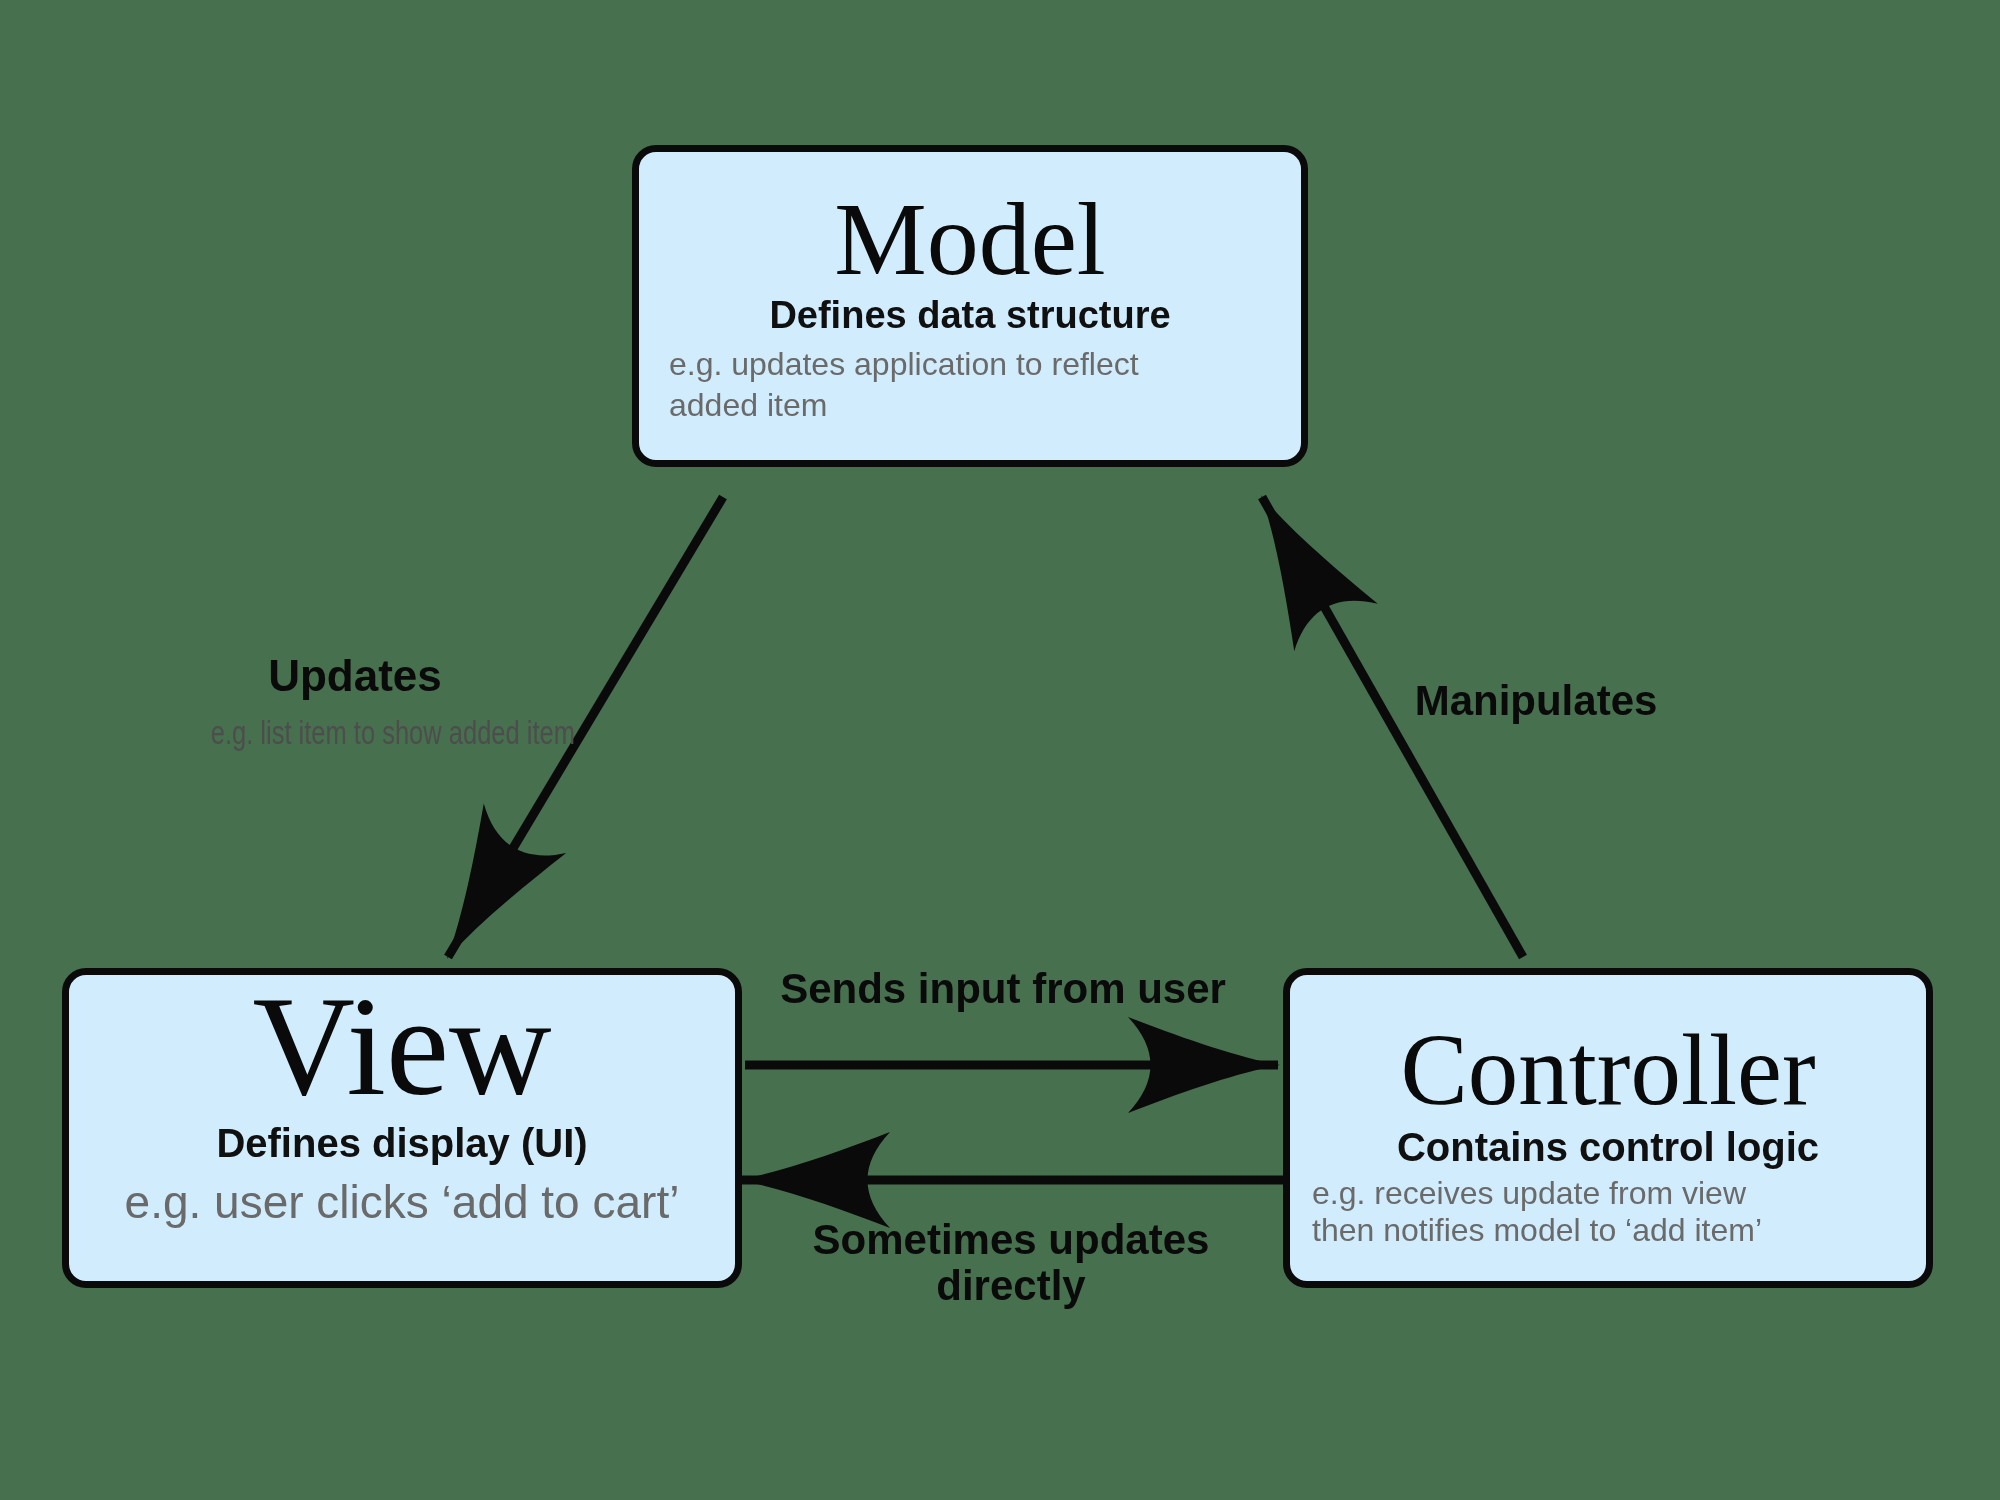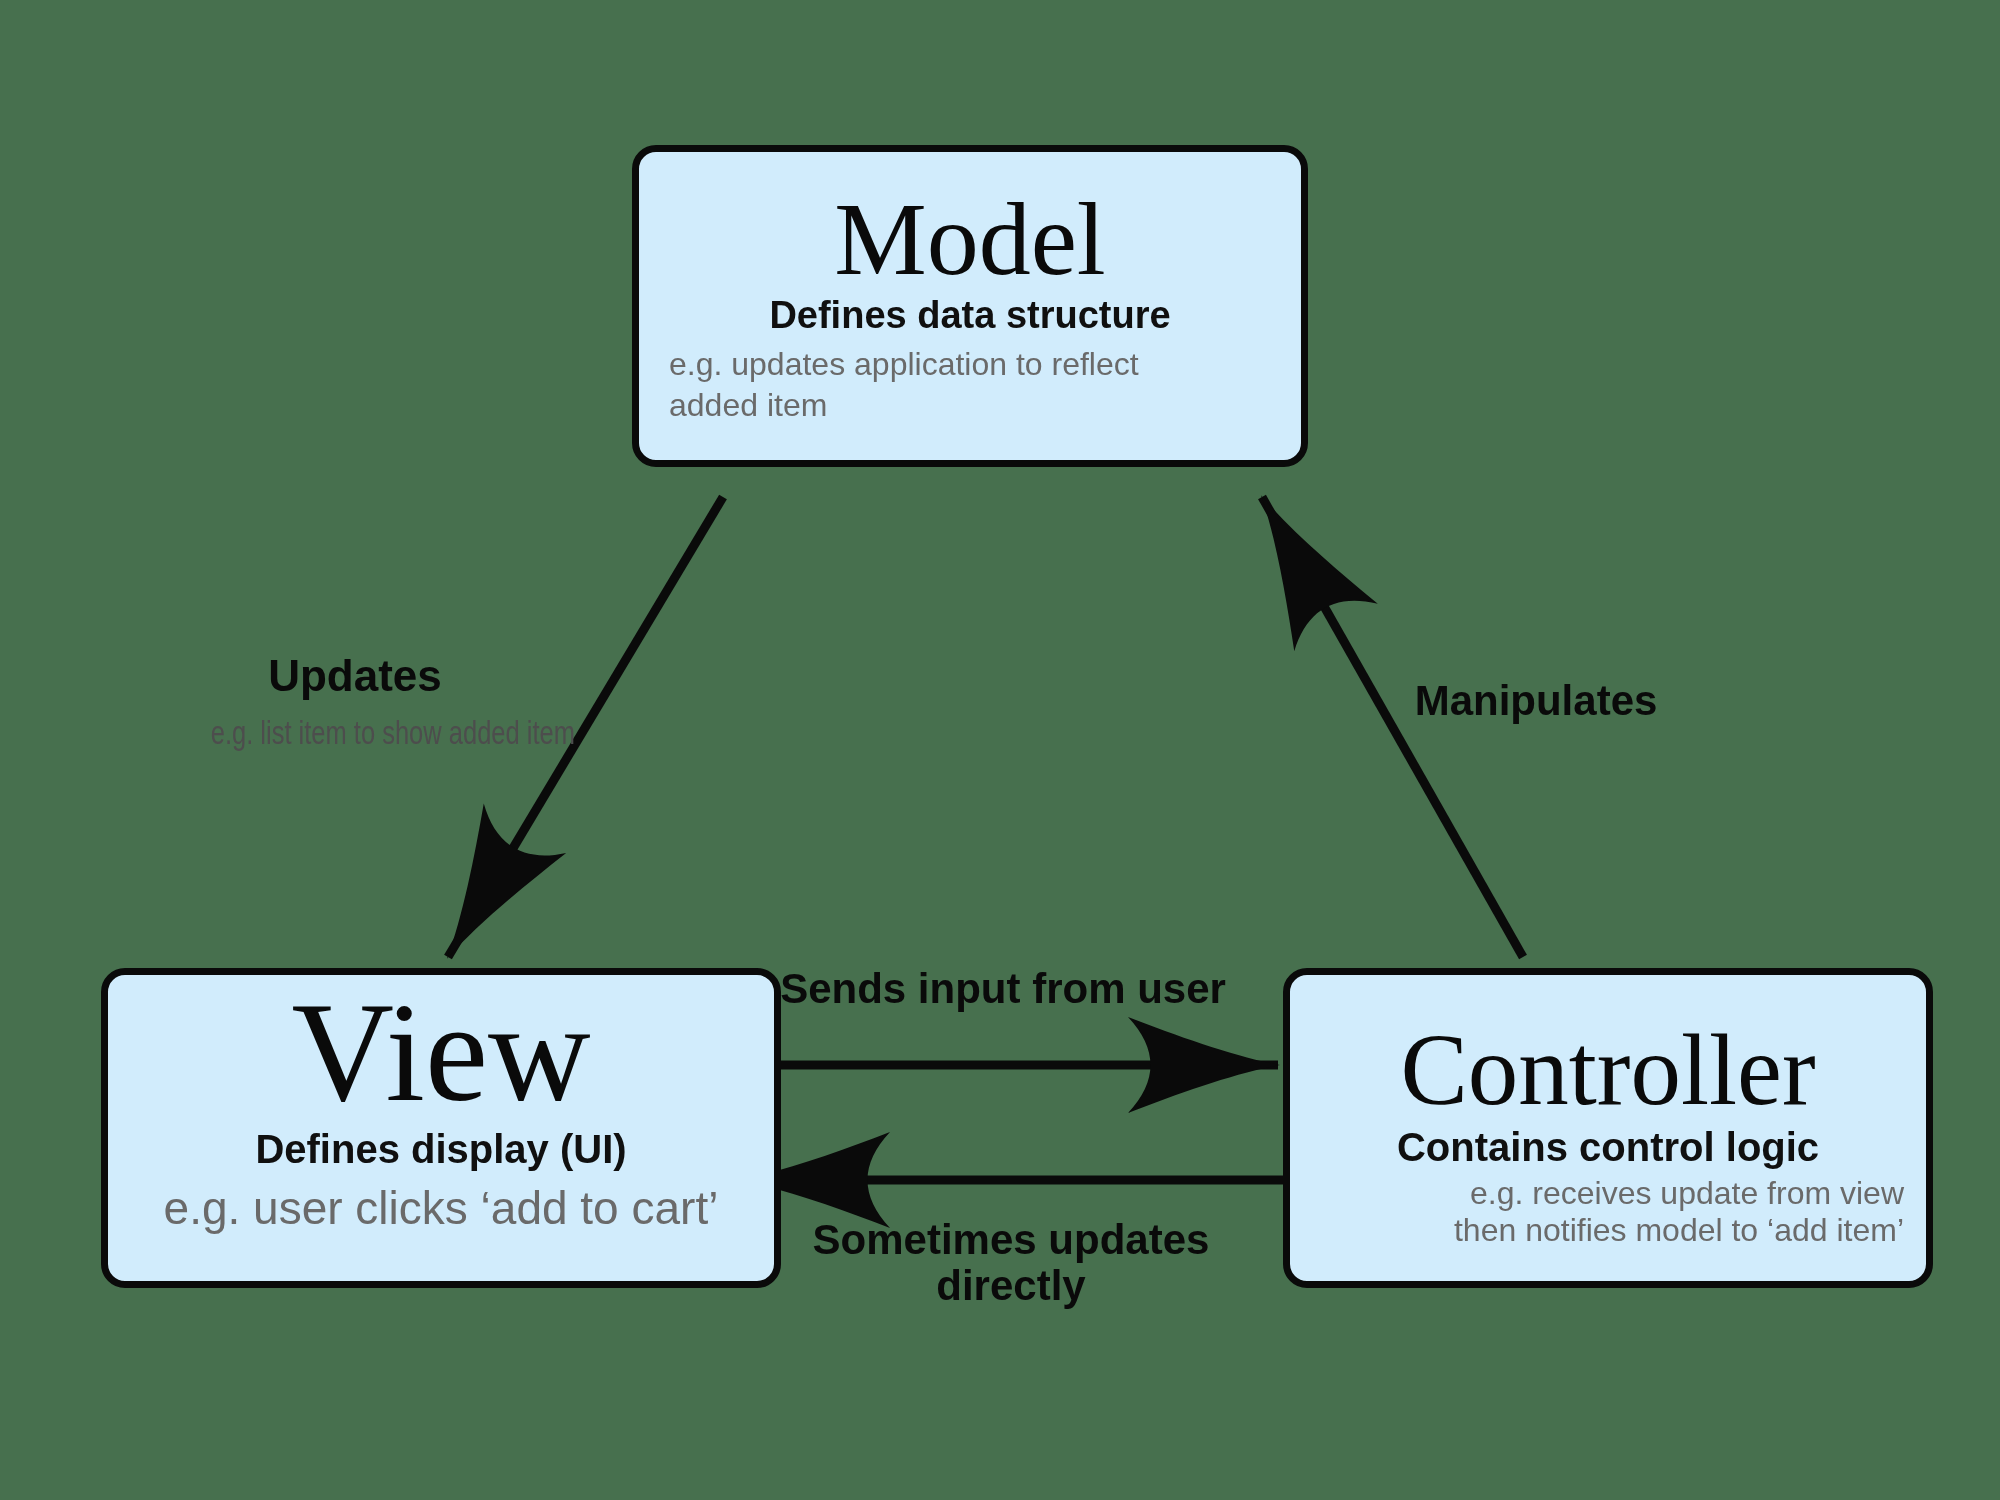--- a/index.html
+++ b/index.html
@@ -15,41 +15,41 @@
   .box{
     position:absolute;
     background:#D1ECFC;
     border:7px solid #0a0a0a;
     border-radius:24px;
     box-sizing:border-box;
     text-align:center;
     color:#0a0a0a;
   }
   .box-model{left:632px;top:145px;width:676px;height:322px;padding-top:35px;}
-  .box-view{left:62px;top:968px;width:680px;height:320px;padding-top:6px;margin-left:39px;}
+  .box-view{left:62px;top:968px;width:680px;height:320px;padding-top:0;}
   .box-controller{left:1283px;top:968px;width:650px;height:320px;padding-top:45px;}
   .box-title{
     font-family:"Liberation Serif", serif;
     font-weight:400;
     line-height:1.0;
     color:#0a0a0a;
   }
   .box-model .box-title{font-size:104px;}
   .box-view .box-title{font-size:142px;}
   .box-controller .box-title{font-size:101px;}
   .box-subtitle{
     font-size:40px;font-weight:700;line-height:1.3;color:#101010;
   }
   .box-model .box-subtitle{font-size:38px;}
   .example{
     color:#6a6a6a;font-size:32px;line-height:1.27;font-weight:400;
   }
   .box-view .example{font-size:46px;margin-top:4px;}
   .box-model .example{text-align:left;padding:4px 30px 0 30px;}
-  .box-controller .example{text-align:right;padding:2px 22px 0 22px;line-height:1.16;}
+  .box-controller .example{text-align:left;padding:2px 22px 0 22px;line-height:1.16;}
   .arrow-label{
     position:absolute;
     color:#0a0a0a;
     font-size:42px;font-weight:700;
     text-align:center;
     line-height:1.1;
   }
   .label-updates{left:150px;top:652px;width:410px;font-size:44px;}
   .label-updates-sub{
     display:inline-block;

